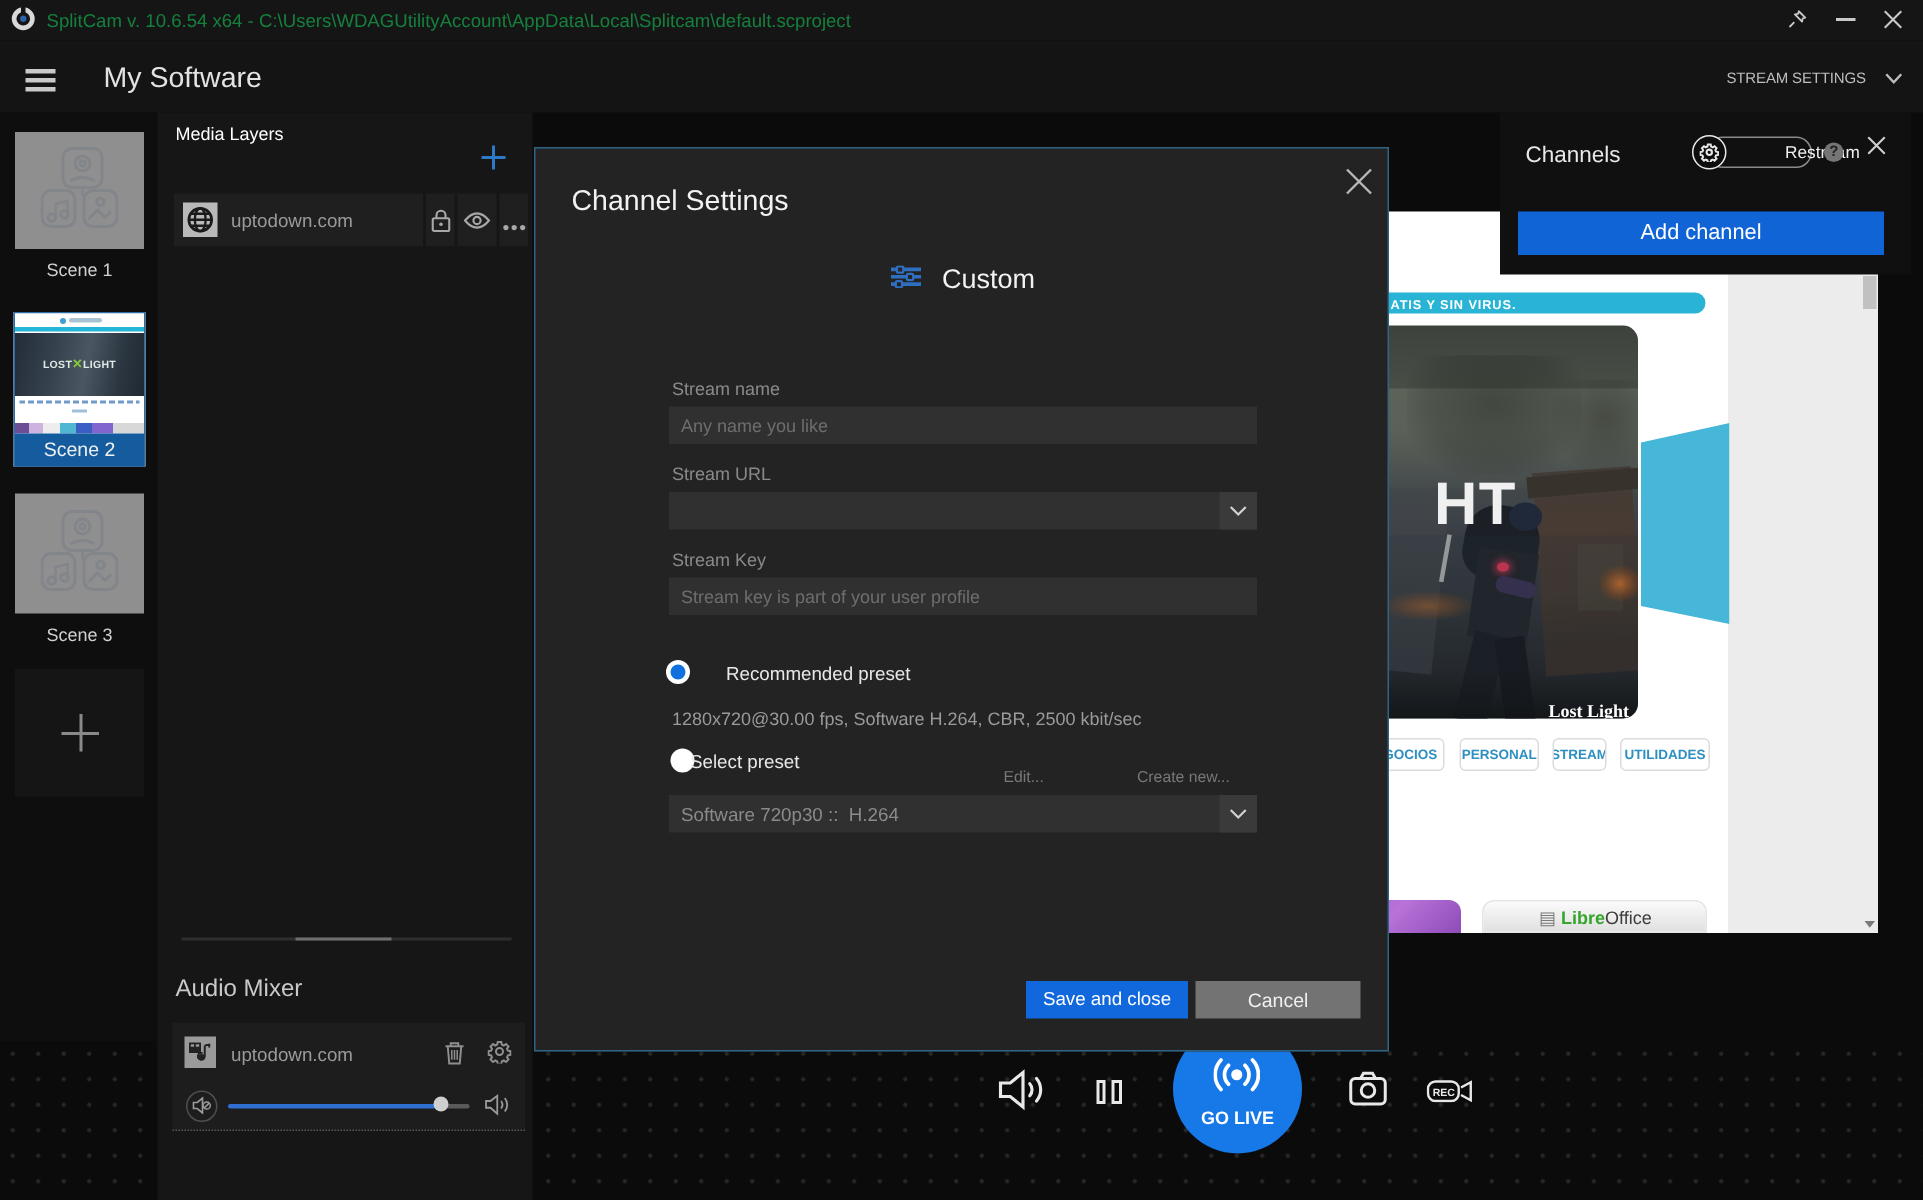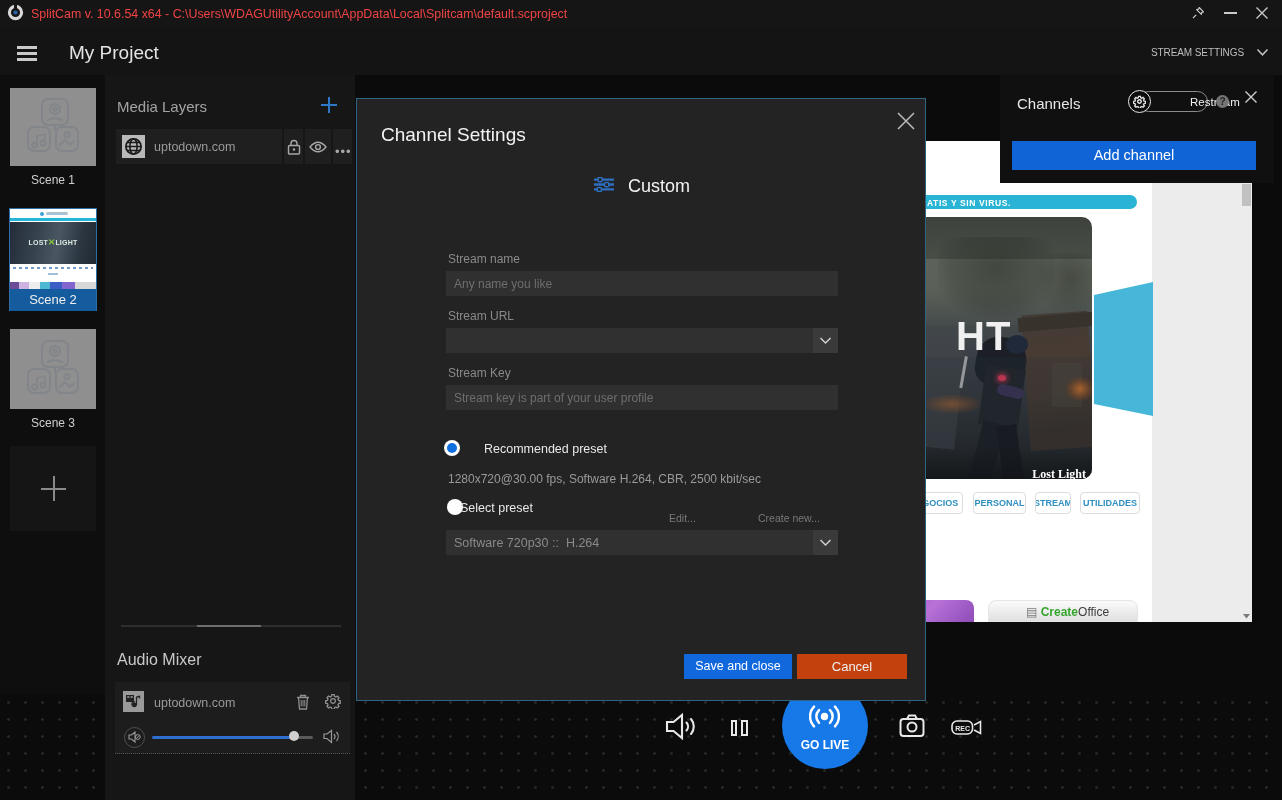--- a/index.html
+++ b/index.html
@@ -12,35 +12,35 @@
 <body>
 
 <div class="abs dots" style="left:0;top:694px;width:1282px;height:106px;"></div>
 
 <div class="abs" style="left:0;top:0;width:1282px;height:27px;background:#151515;"></div>
 <svg class="abs" style="left:7px;top:4px;" width="17" height="17" viewBox="0 0 17 17">
   <circle cx="8.5" cy="8.5" r="6.1" fill="none" stroke="#d8d8d8" stroke-width="3.1"></circle>
   <rect x="7" y="0" width="3" height="5.6" fill="#151515"></rect>
   <circle cx="8.5" cy="8.5" r="2.1" fill="#2d62a8"></circle>
 </svg>
-<div class="abs" style="left:31px;top:7px;font-size:12.4px;color:#ef4444;white-space:nowrap;">SplitCam v. 10.6.54 x64 - C:\Users\WDAGUtilityAccount\AppData\Local\Splitcam\default.scproject</div>
+<div class="abs" style="left:31px;top:7px;font-size:12.4px;color:#15803d;white-space:nowrap;">SplitCam v. 10.6.54 x64 - C:\Users\WDAGUtilityAccount\AppData\Local\Splitcam\default.scproject</div>
 
 <svg class="abs" style="left:1191px;top:6px;" width="14" height="14" viewBox="0 0 14 14">
   <path d="M8.2 1.5 L12.5 5.8 L10.8 6.3 L10.4 8.4 L5.6 3.6 L7.7 3.2 Z M5.2 8.8 L2 12" fill="none" stroke="#c9c9c9" stroke-width="1.2" stroke-linejoin="round"></path>
 </svg>
 <div class="abs" style="left:1224px;top:12px;width:13px;height:2px;background:#c9c9c9;"></div>
 <svg class="abs" style="left:1255px;top:6px;" width="14" height="14" viewBox="0 0 14 14">
   <path d="M1.5 1.5 L12.5 12.5 M12.5 1.5 L1.5 12.5" stroke="#c9c9c9" stroke-width="1.4"></path>
 </svg>
 
 <div class="abs" style="left:0;top:27px;width:1282px;height:48px;background:#141414;"></div>
 <div class="abs" style="left:17px;top:46px;width:20px;height:2.5px;background:#c9c9c9;"></div>
 <div class="abs" style="left:17px;top:52px;width:20px;height:2.5px;background:#c9c9c9;"></div>
 <div class="abs" style="left:17px;top:58px;width:20px;height:2.5px;background:#c9c9c9;"></div>
-<div class="abs" style="left:69px;top:42px;font-size:19px;color:#e3e3e3;">My Project</div>
+<div class="abs" style="left:69px;top:42px;font-size:19px;color:#e3e3e3;">My Software</div>
 <div class="abs" style="left:1151px;top:47px;font-size:10px;color:#bdbdbd;letter-spacing:-0.1px;white-space:nowrap;">STREAM SETTINGS</div>
 <svg class="abs" style="left:1256px;top:48px;" width="13" height="9" viewBox="0 0 13 9">
   <path d="M1.5 1.5 L6.5 6.8 L11.5 1.5" fill="none" stroke="#bdbdbd" stroke-width="1.6"></path>
 </svg>
 
 <div class="abs" style="left:0;top:75px;width:105px;height:619px;background:#0e0e0e;"></div>
 
 <div class="abs" style="left:10px;top:88px;width:86px;height:78px;background:#8f8f8f;"></div>
 <svg class="abs" style="left:27px;top:97px;" width="52" height="58" viewBox="0 0 52 58">
   <g fill="none" stroke="#82858a" stroke-width="2">
@@ -91,21 +91,21 @@
     <path d="M32 49 l6 -6 l5 5 l4 -4" stroke-width="1.8"></path>
   </g>
 </svg>
 <div class="abs" style="left:10px;top:416px;width:86px;text-align:center;font-size:12px;color:#cfcfcf;">Scene 3</div>
 
 <div class="abs" style="left:10px;top:446px;width:86px;height:85px;background:#151515;"></div>
 <div class="abs" style="left:41px;top:487.5px;width:25px;height:2px;background:#8a8a8a;"></div>
 <div class="abs" style="left:52.5px;top:476px;width:2px;height:25px;background:#8a8a8a;"></div>
 
 <div class="abs" style="left:105px;top:75px;width:250px;height:725px;background:#161616;"></div>
-<div class="abs" style="left:117px;top:98px;font-size:15px;color:#a3a3a3;">Media Layers</div>
+<div class="abs" style="left:117px;top:82px;font-size:12px;color:#ffffff;">Media Layers</div>
 <div class="abs" style="left:321px;top:104px;width:16px;height:1.8px;background:#2e78c8;"></div>
 <div class="abs" style="left:328px;top:97px;width:1.8px;height:16px;background:#2e78c8;"></div>
 
 <div class="abs" style="left:116px;top:129px;width:166px;height:35px;background:#1f1f1f;"></div>
 <div class="abs" style="left:284px;top:129px;width:19px;height:35px;background:#1f1f1f;"></div>
 <div class="abs" style="left:305px;top:129px;width:26px;height:35px;background:#1f1f1f;"></div>
 <div class="abs" style="left:333px;top:129px;width:19px;height:35px;background:#1f1f1f;"></div>
 <div class="abs" style="left:122px;top:135px;width:23px;height:23px;background:#b9b9b9;"></div>
 <svg class="abs" style="left:124px;top:137px;" width="19" height="19" viewBox="0 0 19 19">
   <circle cx="9.5" cy="9.5" r="7.6" fill="none" stroke="#1a1a1a" stroke-width="1.8"></circle>
@@ -210,21 +210,21 @@
   <path d="M0 14 L59 1 L59 135 L0 123 Z" fill="#47b7d9"></path>
 </svg>
 
 <div class="abs catbtn" style="left:905px;top:492px;width:58px;">NEGOCIOS</div>
 <div class="abs catbtn" style="left:973px;top:492px;width:53px;">PERSONAL</div>
 <div class="abs catbtn" style="left:1035px;top:492px;width:36px;">STREAM</div>
 <div class="abs catbtn" style="left:1080px;top:492px;width:60px;">UTILIDADES</div>
 
 <div class="abs" style="left:900px;top:600px;width:74px;height:22px;border-radius:8px 8px 0 0;background:linear-gradient(135deg,#a95fd0 0%,#b872d8 40%,#8e4cb8 100%);"></div>
 <div class="abs" style="left:988px;top:600px;width:150px;height:22px;border-radius:8px 8px 0 0;background:linear-gradient(180deg,#fbfbfb,#e0e0e0);border:1px solid #e5e5e5;box-sizing:border-box;"></div>
-<div class="abs" style="left:1026px;top:605px;font-size:12px;color:#444;"><span style="color:#7a7a7a;">▤</span> <span style="color:#35a52e;font-weight:bold;">Create</span><span style="color:#3c3c3c;margin-top:44px;">Office</span></div>
+<div class="abs" style="left:1026px;top:605px;font-size:12px;color:#444;"><span style="color:#7a7a7a;">▤</span> <span style="color:#35a52e;font-weight:bold;">Libre</span><span style="color:#3c3c3c;margin-top:44px;">Office</span></div>
 
 <div class="abs" style="left:1000px;top:75px;width:274px;height:108px;background:#101010;"></div>
 <div class="abs" style="left:1017px;top:95px;font-size:15px;color:#e8e8e8;">Channels</div>
 <div class="abs" style="left:1138px;top:91px;width:70px;height:21px;border:1px solid #8a8a8a;border-radius:11px;box-sizing:border-box;"></div>
 <div class="abs" style="left:1128px;top:90px;width:23px;height:23px;background:#0d0d0d;border:1.4px solid #e8e8e8;border-radius:50%;box-sizing:border-box;"></div>
 <svg class="abs" style="left:1133px;top:95px;" width="13" height="13" viewBox="0 0 24 24">
   <path fill="none" stroke="#e8e8e8" stroke-width="2.6" d="M12 8.7a3.3 3.3 0 1 0 0 6.6 3.3 3.3 0 0 0 0-6.6Z"></path>
   <path fill="none" stroke="#e8e8e8" stroke-width="2.4" d="M10.2 2.5h3.6l.5 2.6 2 .9 2.2-1.5 2.5 2.5-1.5 2.2.9 2 2.6.5v3.6l-2.6.5-.9 2 1.5 2.2-2.5 2.5-2.2-1.5-2 .9-.5 2.6h-3.6l-.5-2.6-2-.9-2.2 1.5-2.5-2.5 1.5-2.2-.9-2-2.6-.5v-3.6l2.6-.5.9-2-1.5-2.2 2.5-2.5 2.2 1.5 2-.9Z"></path>
 </svg>
 <div class="abs" style="left:1157px;top:96px;font-size:11.5px;color:#f0f0f0;margin-left:33px;">Restream</div>
@@ -304,13 +304,13 @@
 <div class="abs" style="left:758px;top:512px;font-size:10.5px;color:#787878;">Create new...</div>
 
 <div class="abs" style="left:446px;top:530px;width:392px;height:25px;background:#303030;"></div>
 <div class="abs" style="left:454px;top:536px;font-size:12.5px;color:#8a8a8a;">Software 720p30 ::&nbsp;&nbsp;H.264</div>
 <div class="abs" style="left:813px;top:530px;width:25px;height:25px;background:#3a3a3a;"></div>
 <svg class="abs" style="left:819px;top:539px;" width="13" height="8" viewBox="0 0 13 8">
   <path d="M1.5 1 L6.5 6 L11.5 1" fill="none" stroke="#d0d0d0" stroke-width="1.5"></path>
 </svg>
 
 <div class="abs" style="left:684px;top:654px;width:108px;height:25px;background:#1168dd;text-align:center;line-height:25px;font-size:12.5px;color:#ffffff;">Save and close</div>
-<div class="abs" style="left:797px;top:654px;width:110px;height:25px;background:#c2410c;text-align:center;line-height:25px;font-size:13px;color:#f0f0f0;">Cancel</div>
+<div class="abs" style="left:797px;top:654px;width:110px;height:25px;background:#737373;text-align:center;line-height:25px;font-size:13px;color:#f0f0f0;">Cancel</div>
 
 </body></html>

